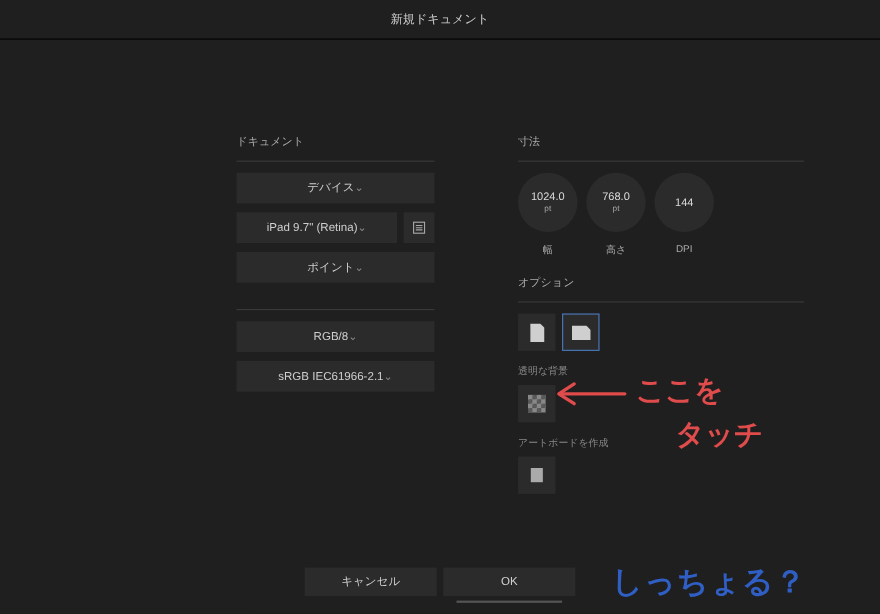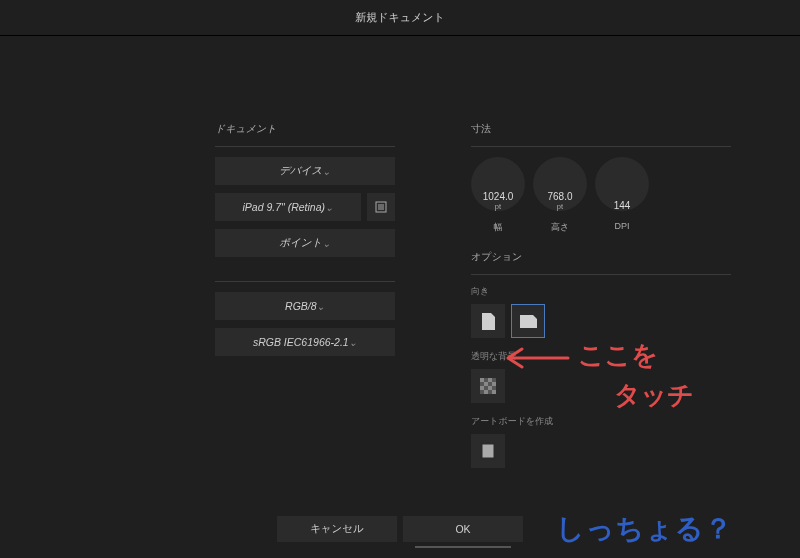--- a/index.html
+++ b/index.html
@@ -21,21 +21,20 @@
     color: #cfcfcf;
   }
   .content {
     display: flex;
     padding: 86px 0 0 0;
     position: relative;
   }
   .left-col {
     width: 180px;
     margin-left: 215px;
-    font-style: italic;
   }
   .right-col {
     width: 260px;
     margin-left: 76px;
   }
   .section-label {
     font-size: 10px;
     color: #aaa;
     margin-bottom: 10px;
   }
@@ -81,21 +80,21 @@
     gap: 8px;
     margin-bottom: 10px;
   }
   .circle {
     width: 54px; height: 54px;
     border-radius: 50%;
     background: #2b2b2b;
     display: flex;
     flex-direction: column;
     align-items: center;
-    justify-content: flex-end;
+    justify-content: center;
     cursor: pointer;
   }
   .circle .val { font-size: 10px; color: #dcdcdc; }
   .circle .unit { font-size: 7.5px; color: #aaa; margin-top: 0px; }
   .circle-labels {
     display: flex;
     gap: 8px;
     margin-bottom: 16px;
   }
   .circle-labels span {
@@ -264,21 +263,20 @@
     <div class="circle-labels">
       <span>幅</span>
       <span>高さ</span>
       <span>DPI</span>
     </div>
 
     <div class="section-label">オプション</div>
     <div class="section-divider"></div>
     <div class="gap-10"></div>
 
-    <div class="sub-label">向き</div>
     <div class="orient-row">
       <div class="orient">
         <svg width="13" height="17" viewBox="0 0 13 17">
           <path d="M0 0 H9 L13 4 V17 H0 Z" fill="#cfcfcf"></path>
         </svg>
       </div>
       <div class="orient selected">
         <svg width="17" height="13" viewBox="0 0 17 13">
           <path d="M0 0 H13 L17 4 V13 H0 Z" fill="#cfcfcf"></path>
         </svg>

